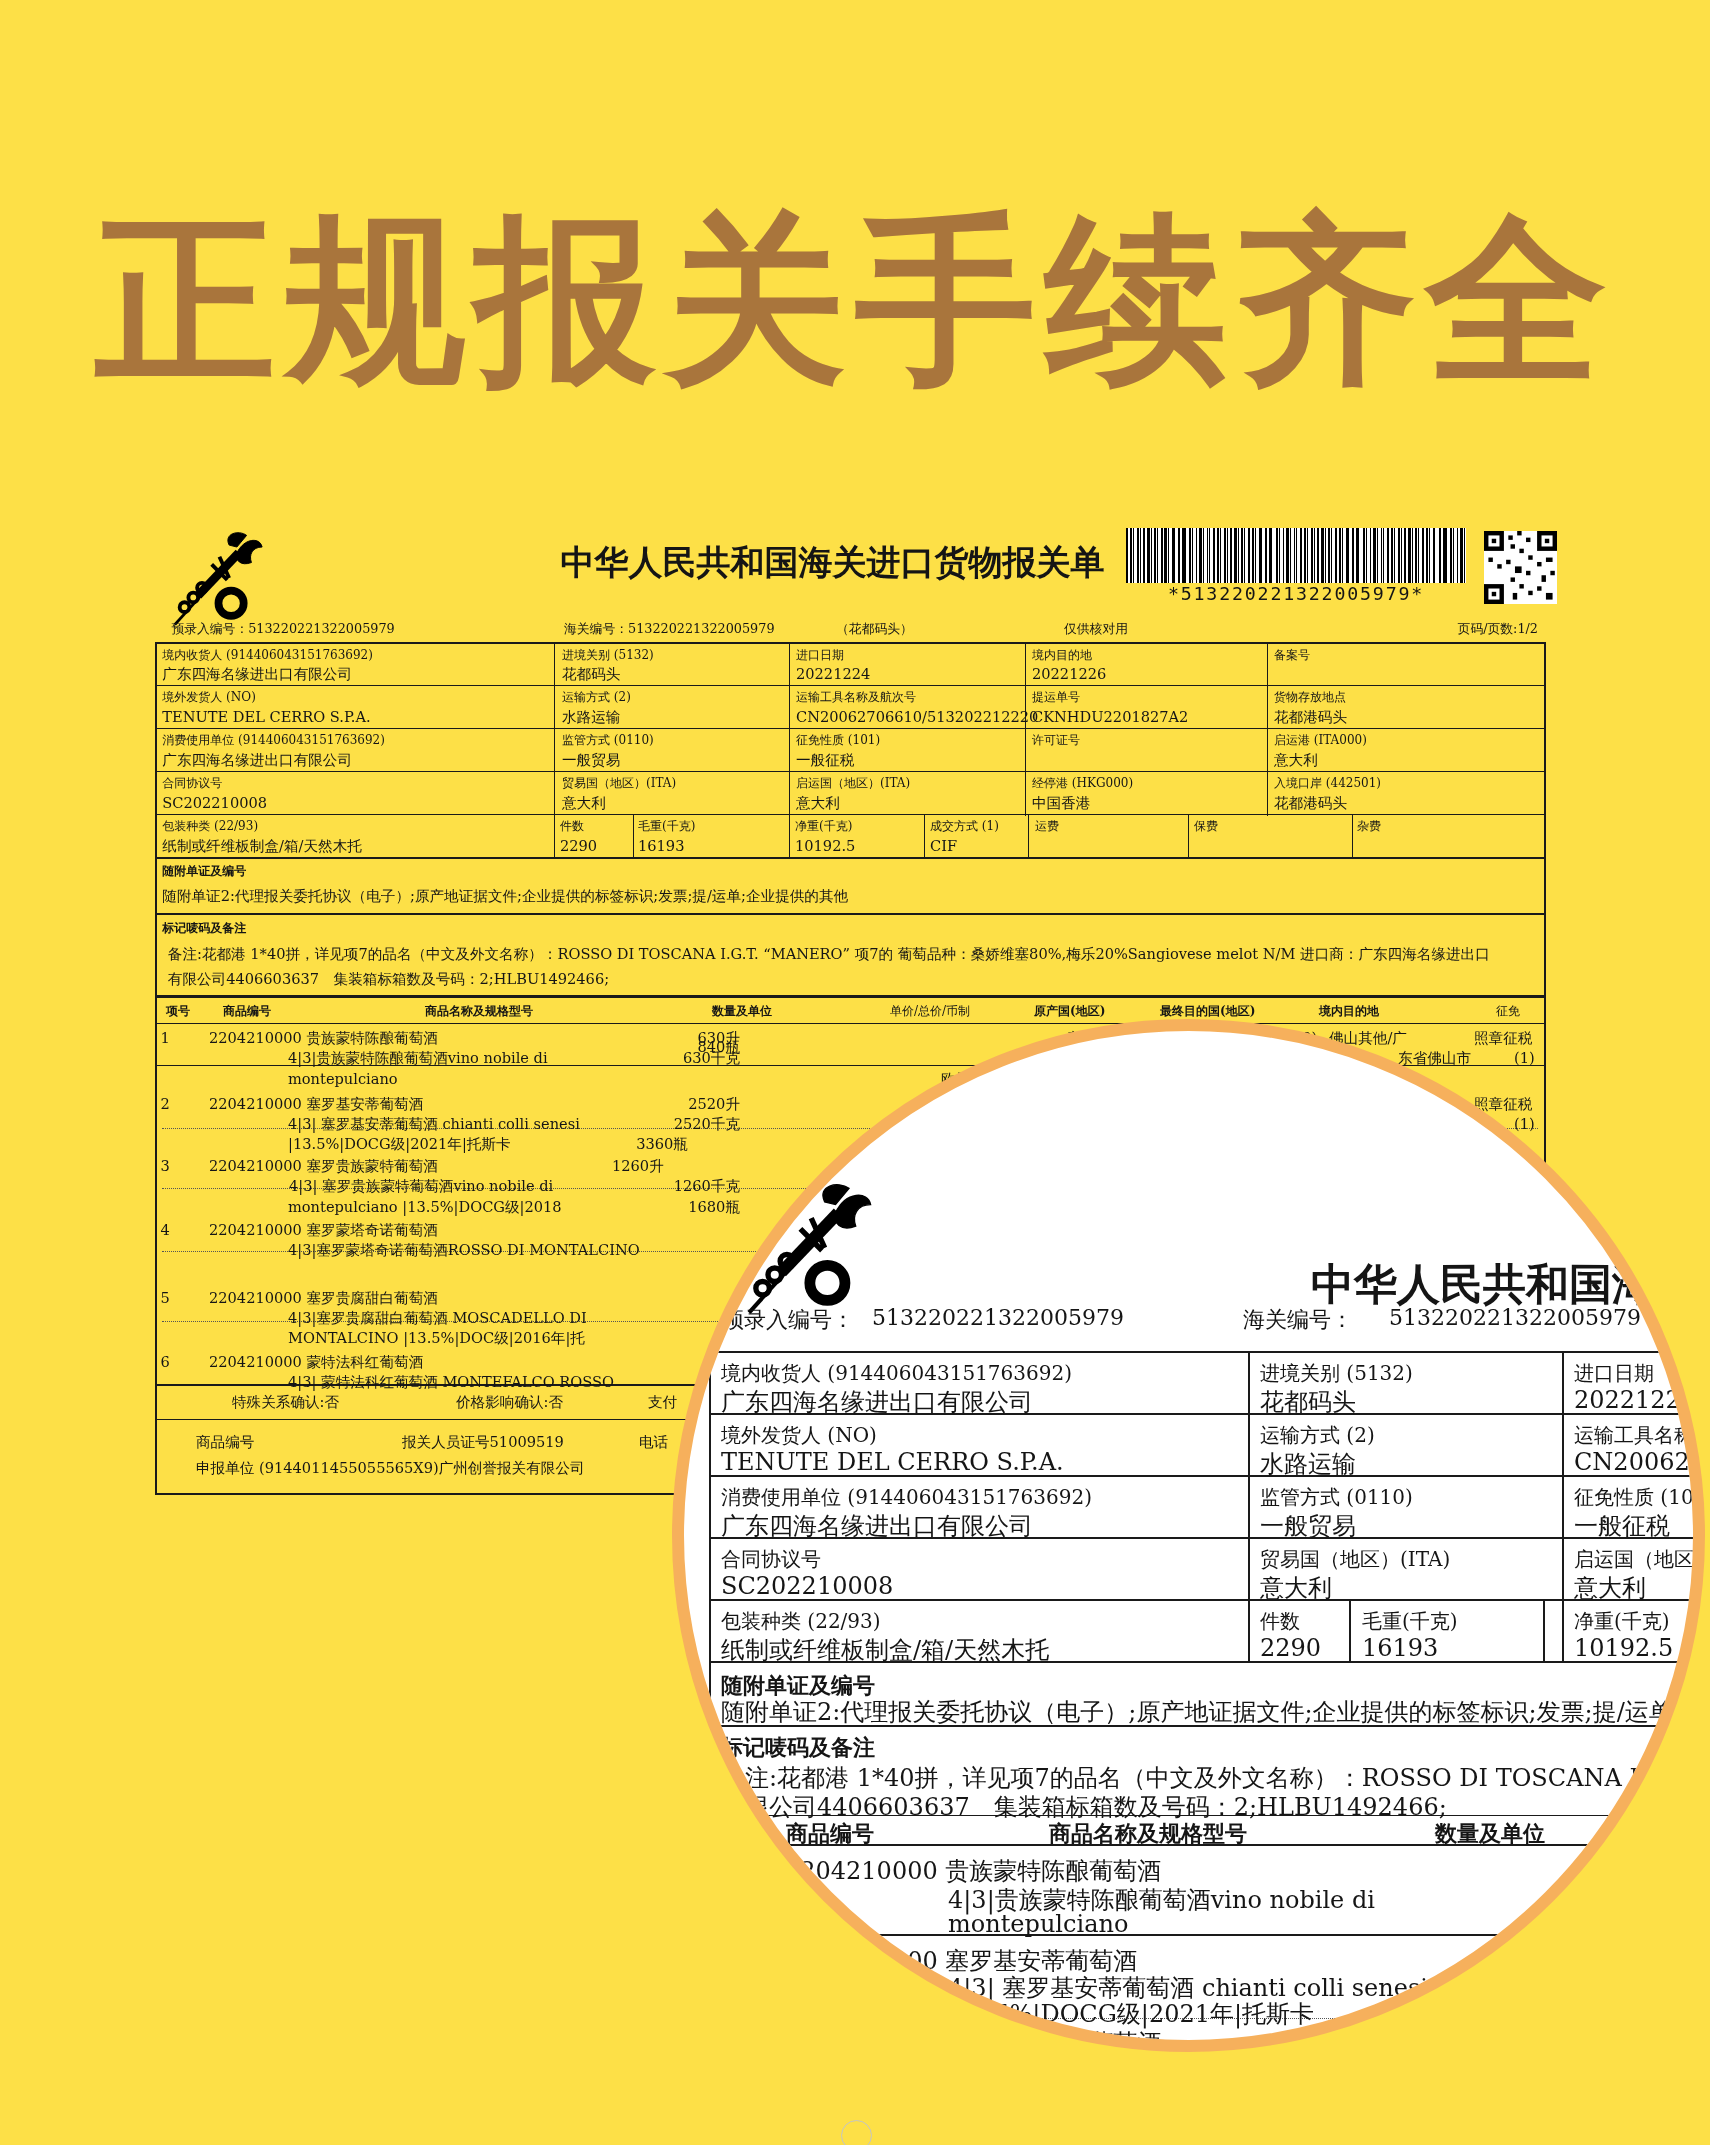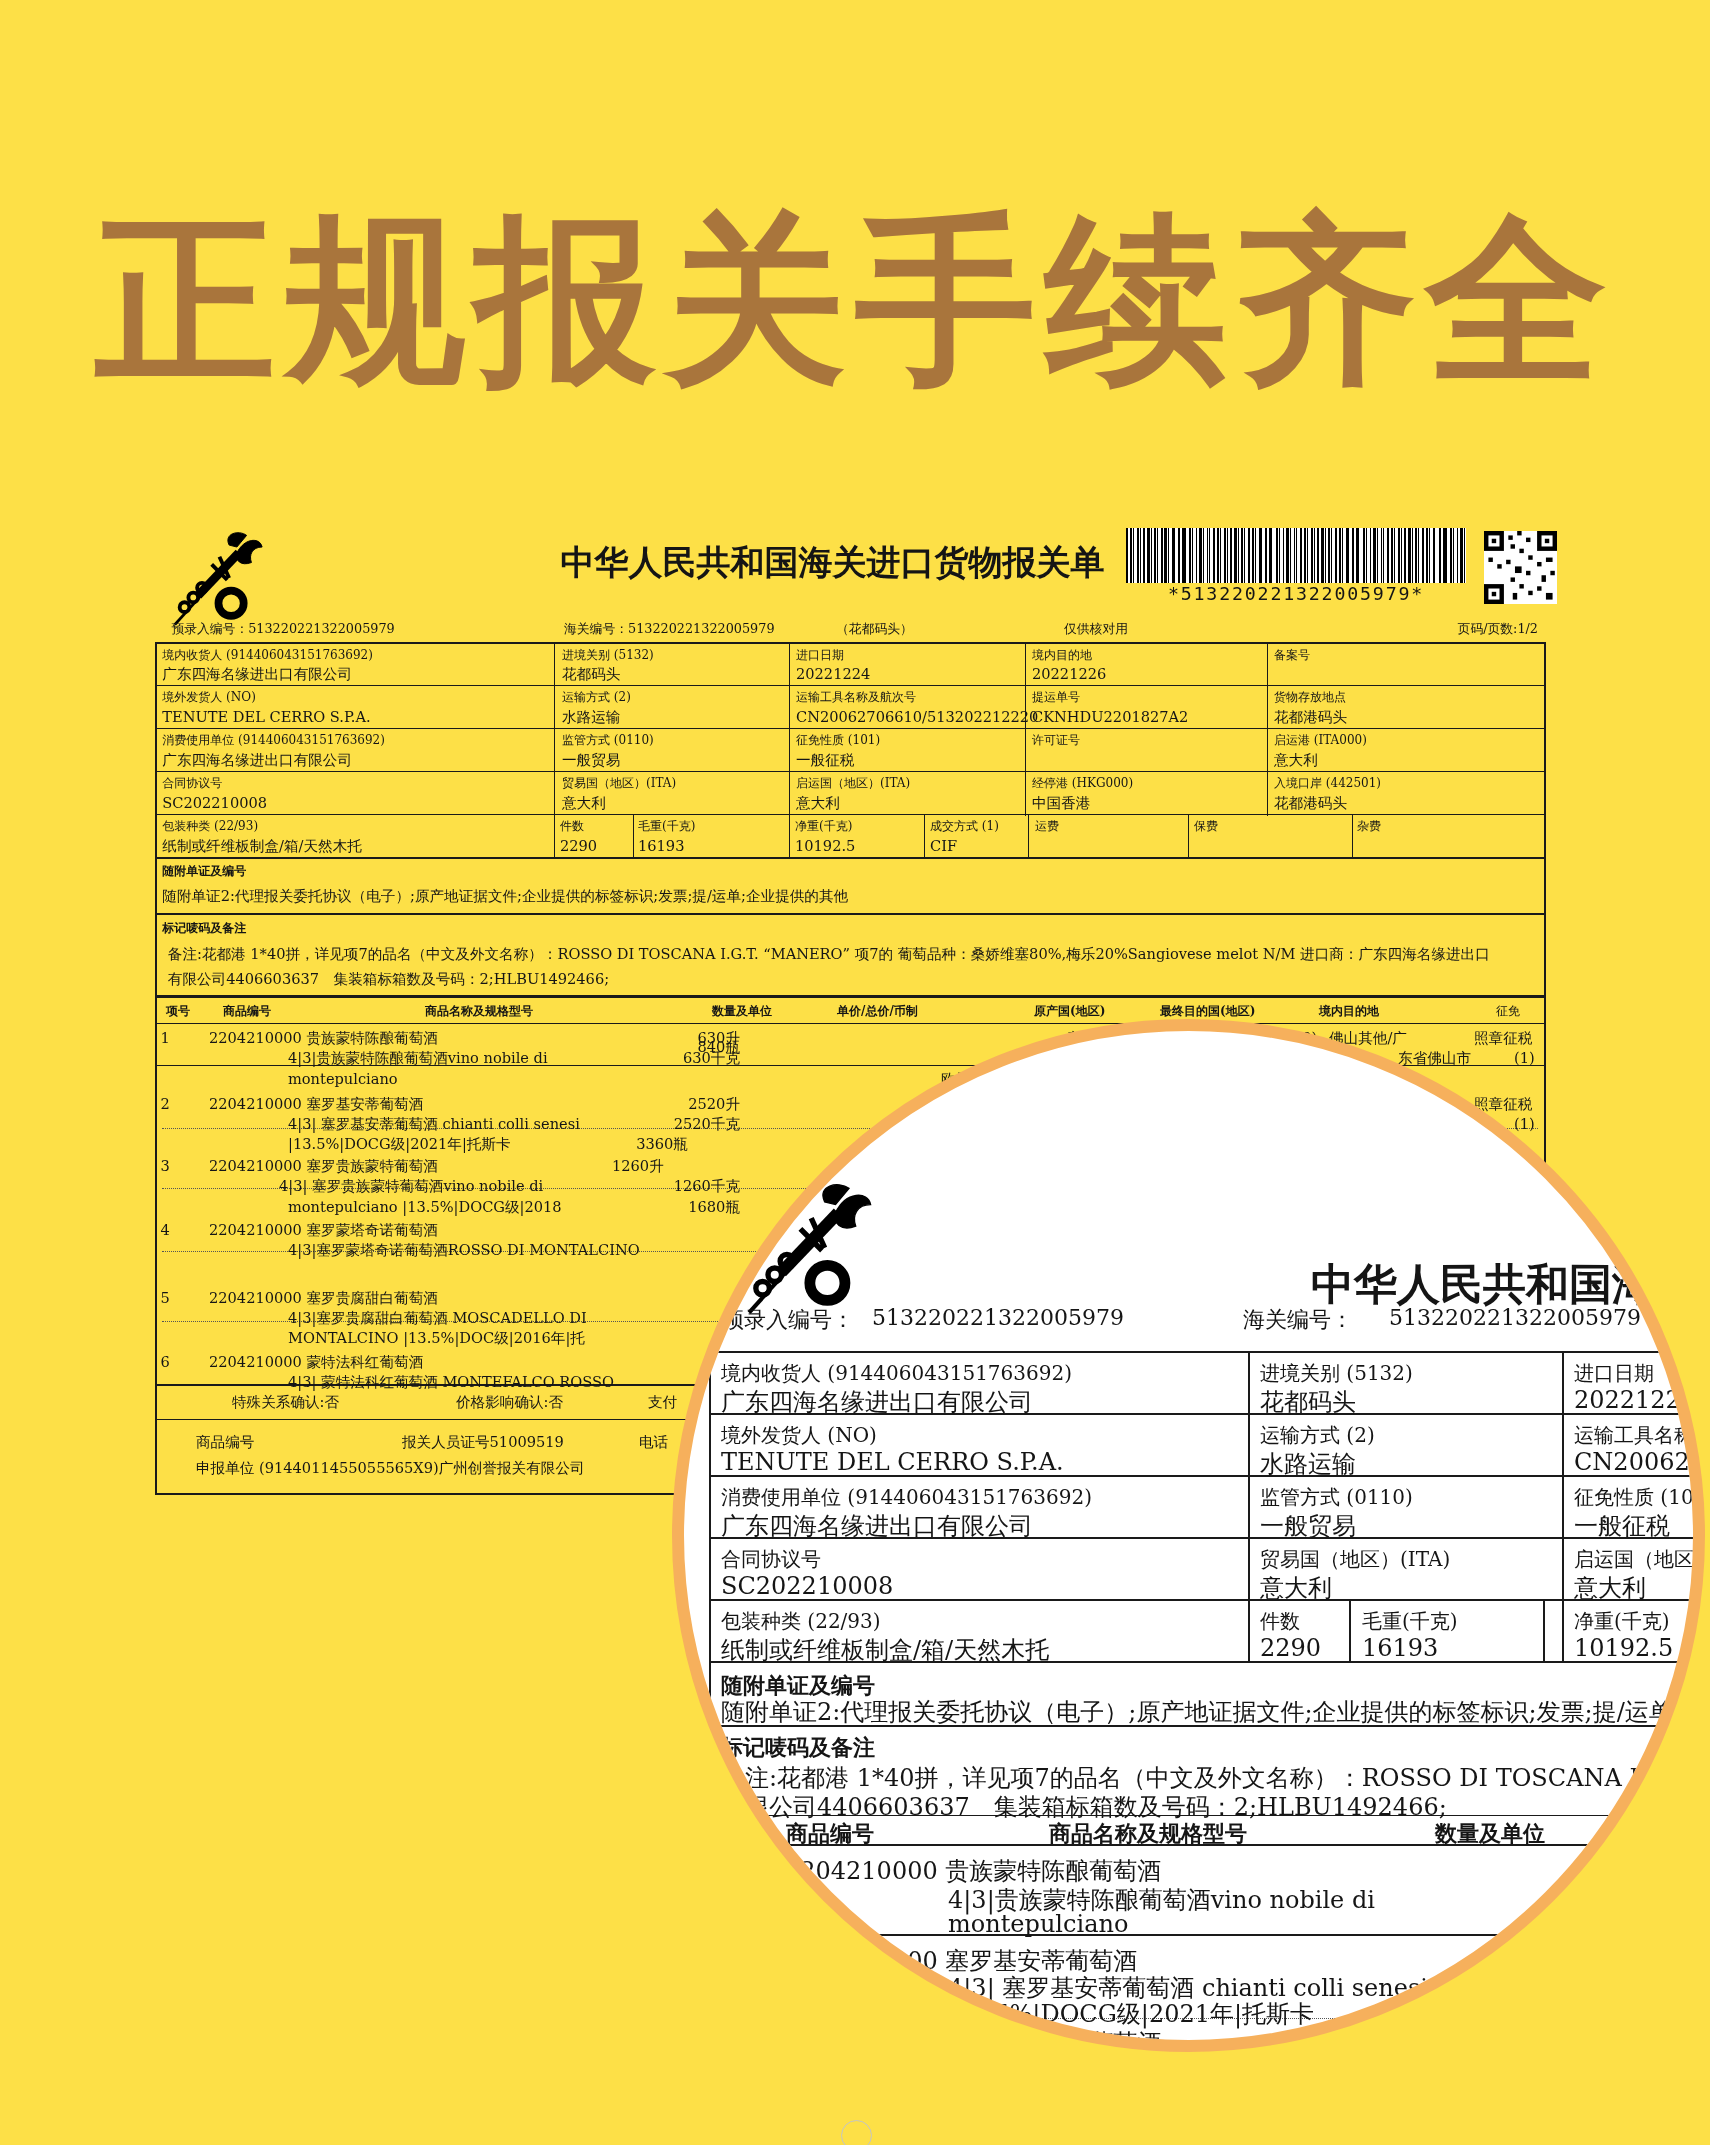--- a/index.html
+++ b/index.html
@@ -190,21 +190,21 @@
     <span class="t val" style="left:7.3px;top:362px;">随附单证2:代理报关委托协议（电子）;原产地证据文件;企业提供的标签标识;发票;提/运单;企业提供的其他</span>
 
     <span class="t lbl" style="left:7.3px;top:395px;font-weight:bold;">标记唛码及备注</span>
     <span class="t val" style="left:12.8px;top:420px;">备注:花都港 1*40拼，详见项7的品名（中文及外文名称）：ROSSO DI TOSCANA I.G.T. “MANERO” 项7的 葡萄品种：桑娇维塞80%,梅乐20%Sangiovese melot N/M 进口商：广东四海名缘进出口</span>
     <span class="t val" style="left:12.8px;top:445px;">有限公司4406603637　集装箱标箱数及号码：2;HLBU1492466;</span>
 
     <span class="t lbl" style="left:11px;top:478px;font-weight:bold;">项号</span>
     <span class="t lbl" style="left:68px;top:478px;font-weight:bold;">商品编号</span>
     <span class="t lbl" style="left:270px;top:478px;font-weight:bold;">商品名称及规格型号</span>
     <span class="t lbl" style="left:557px;top:478px;font-weight:bold;">数量及单位</span>
-    <span class="t lbl" style="left:682px;top:478px;font-weight:bold;">单价/总价/币制</span>
+    <span class="t lbl" style="left:735px;top:478px;font-weight:normal;">单价/总价/币制</span>
     <span class="t lbl" style="left:879px;top:478px;font-weight:bold;">原产国(地区)</span>
     <span class="t lbl" style="left:1005px;top:478px;font-weight:bold;">最终目的国(地区)</span>
     <span class="t lbl" style="left:1164px;top:478px;font-weight:bold;">境内目的地</span>
     <span class="t lbl" style="left:1341px;top:478px;font-weight:normal;">征免</span>
 
     <span class="t g" style="left:5.5px;top:504px;">1</span>
     <span class="t g" style="left:54px;top:504px;">2204210000 贵族蒙特陈酿葡萄酒</span>
     <span class="t g" style="left:133px;top:524px;">4|3|贵族蒙特陈酿葡萄酒vino nobile di</span>
     <span class="t g" style="left:133px;top:545px;">montepulciano</span>
     <span class="t g" style="left:457px;top:504px;width:128px;text-align:right;">630升</span>
@@ -226,21 +226,21 @@
     <span class="t g" style="left:457px;top:570px;width:128px;text-align:right;">2520升</span>
     <span class="t g" style="left:457px;top:590px;width:128px;text-align:right;">2520千克</span>
     <span class="t g" style="left:443px;top:610px;width:128px;text-align:center;">3360瓶</span>
     <span class="t g" style="left:1174px;top:570px;">佛山其他/广</span>
     <span class="t g" style="left:1179px;top:590px;width:137px;text-align:right;">东省佛山市</span>
     <span class="t g" style="left:1319px;top:570px;">照章征税</span>
     <span class="t g" style="left:1359px;top:590px;">(1)</span>
 
     <span class="t g" style="left:5.5px;top:632px;">3</span>
     <span class="t g" style="left:54px;top:632px;">2204210000 塞罗贵族蒙特葡萄酒</span>
-    <span class="t g" style="left:124px;top:652px;">4|3| 塞罗贵族蒙特葡萄酒vino nobile di</span>
+    <span class="t g" style="left:134px;top:652px;">4|3| 塞罗贵族蒙特葡萄酒vino nobile di</span>
     <span class="t g" style="left:133px;top:673px;">montepulciano |13.5%|DOCG级|2018</span>
     <span class="t g" style="left:457px;top:632px;width:128px;text-align:left;">1260升</span>
     <span class="t g" style="left:457px;top:652px;width:128px;text-align:right;">1260千克</span>
     <span class="t g" style="left:457px;top:673px;width:128px;text-align:right;">1680瓶</span>
     <span class="t g" style="left:1319px;top:632px;">照章征税</span>
     <span class="t g" style="left:1359px;top:652px;">(1)</span>
 
     <span class="t g" style="left:5.5px;top:696px;">4</span>
     <span class="t g" style="left:54px;top:696px;">2204210000 塞罗蒙塔奇诺葡萄酒</span>
     <span class="t g" style="left:133px;top:716px;">4|3|塞罗蒙塔奇诺葡萄酒ROSSO DI MONTALCINO</span>

